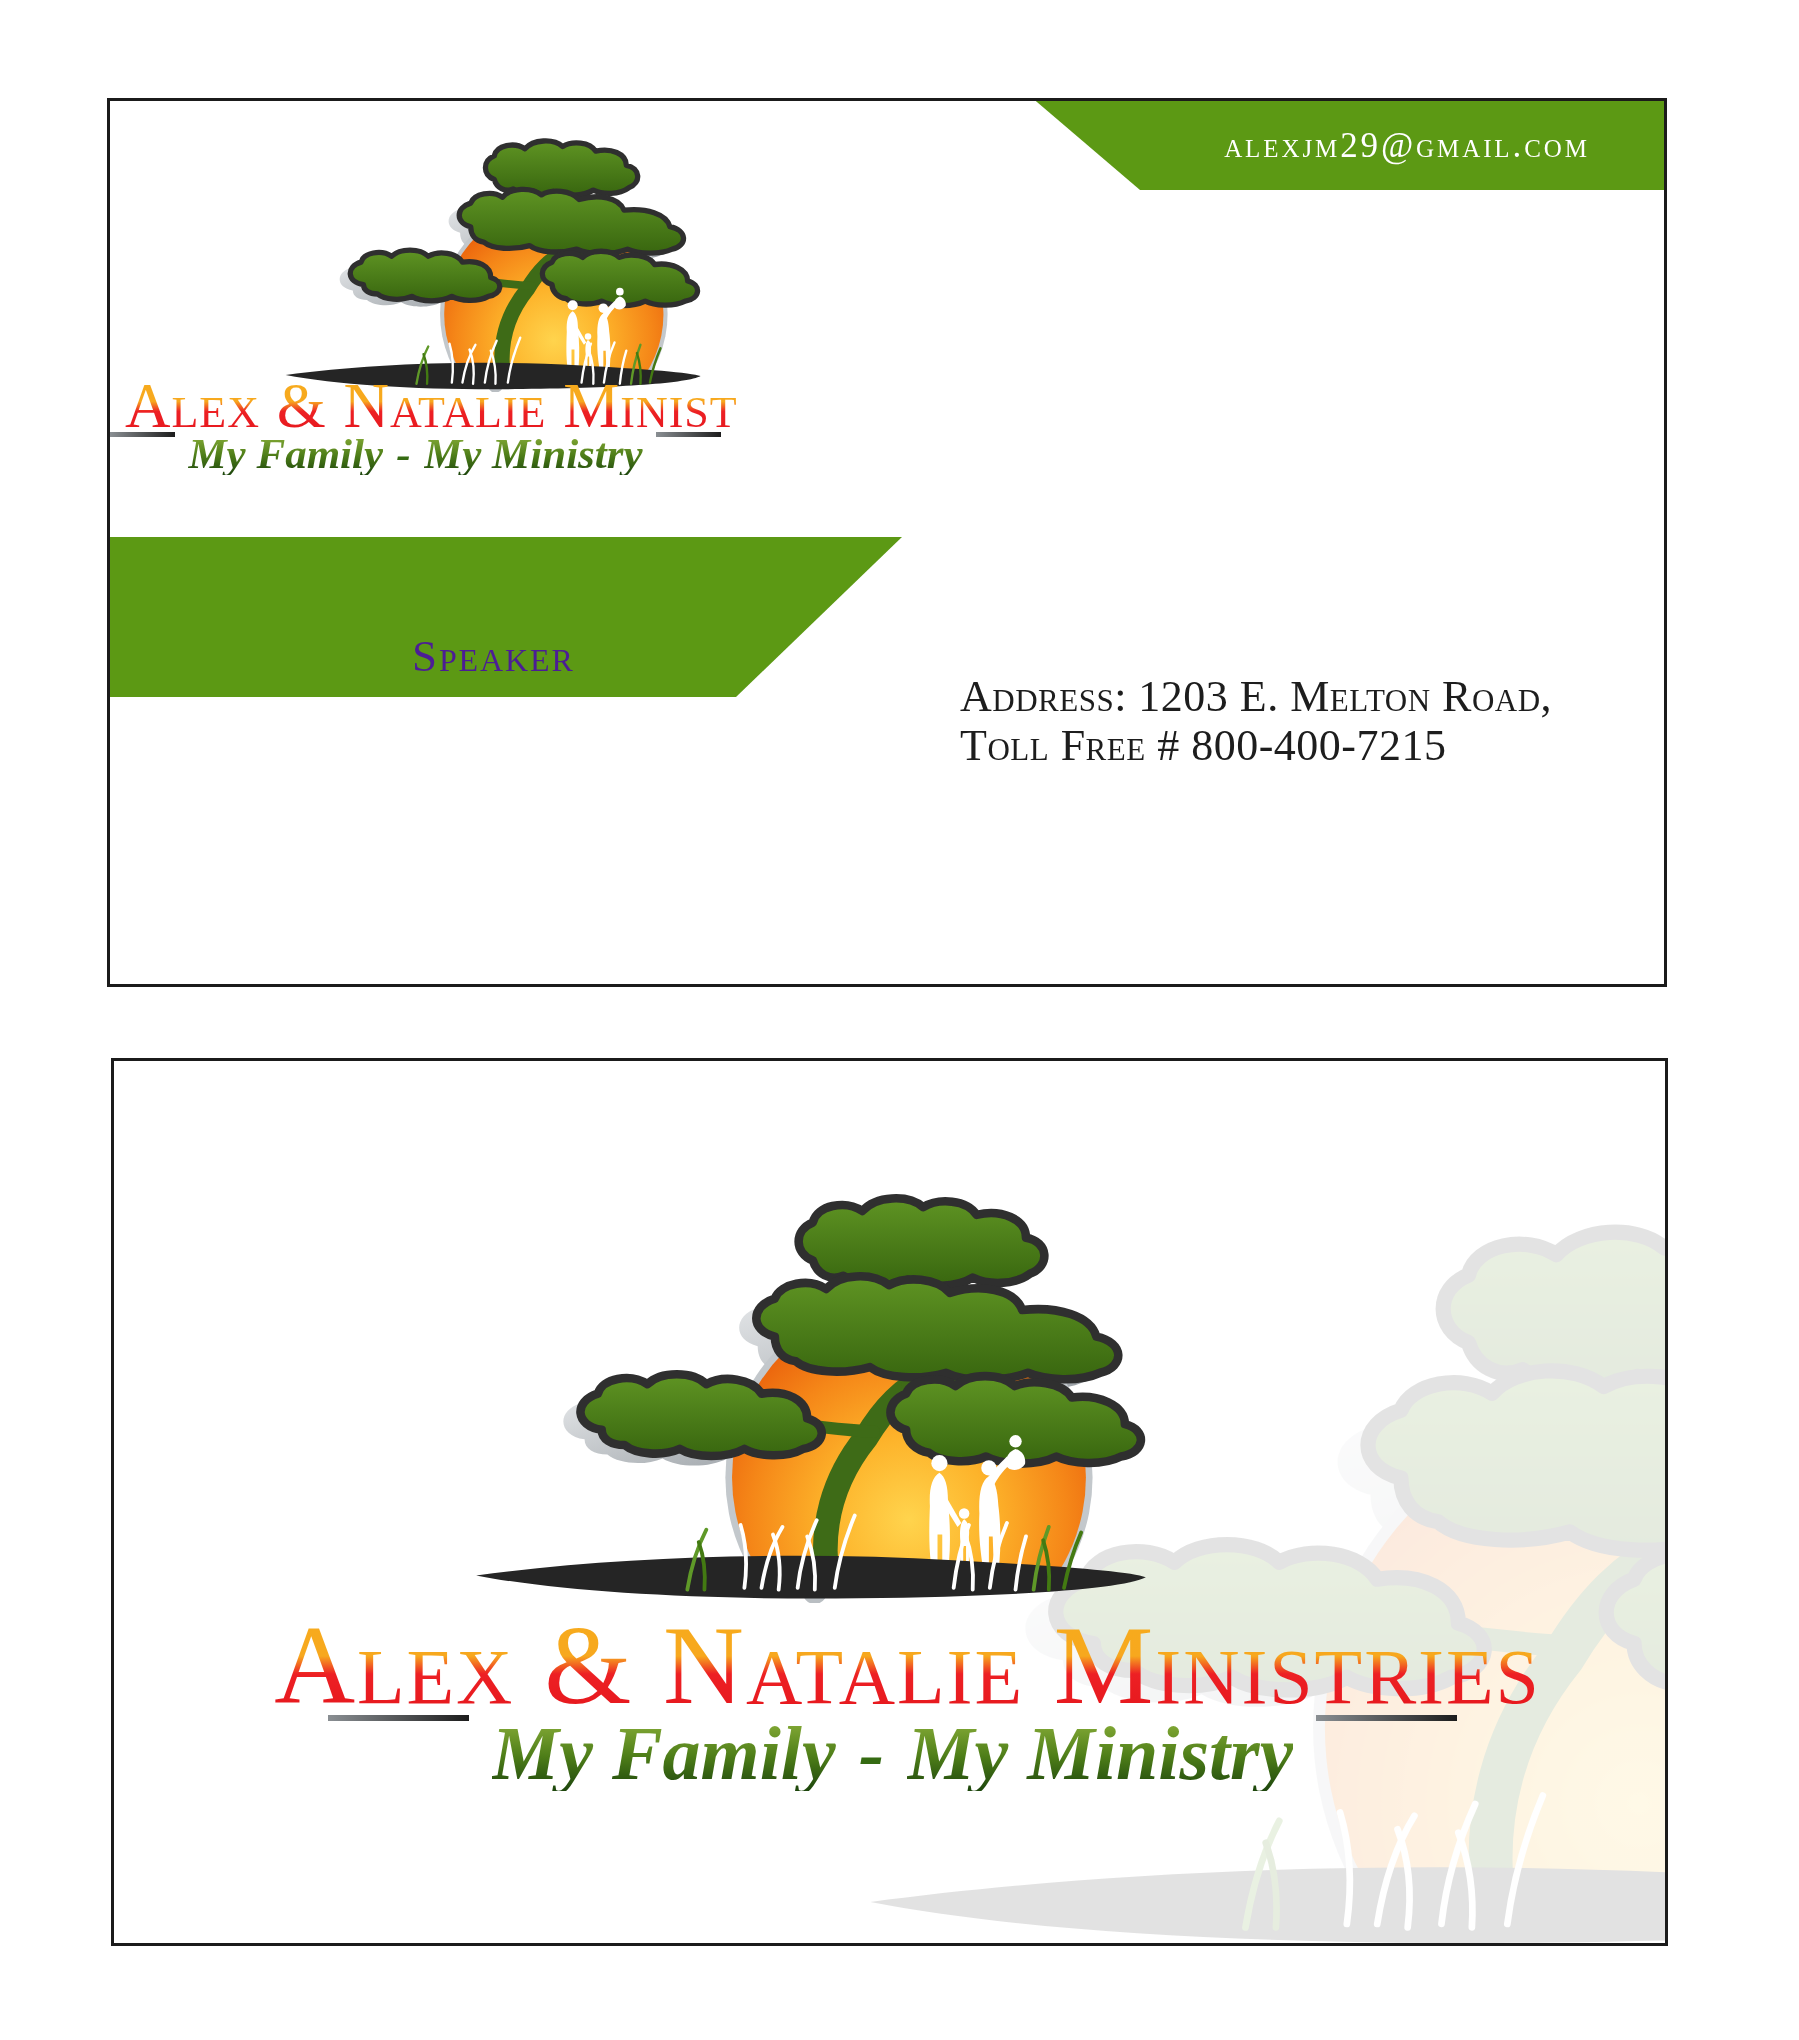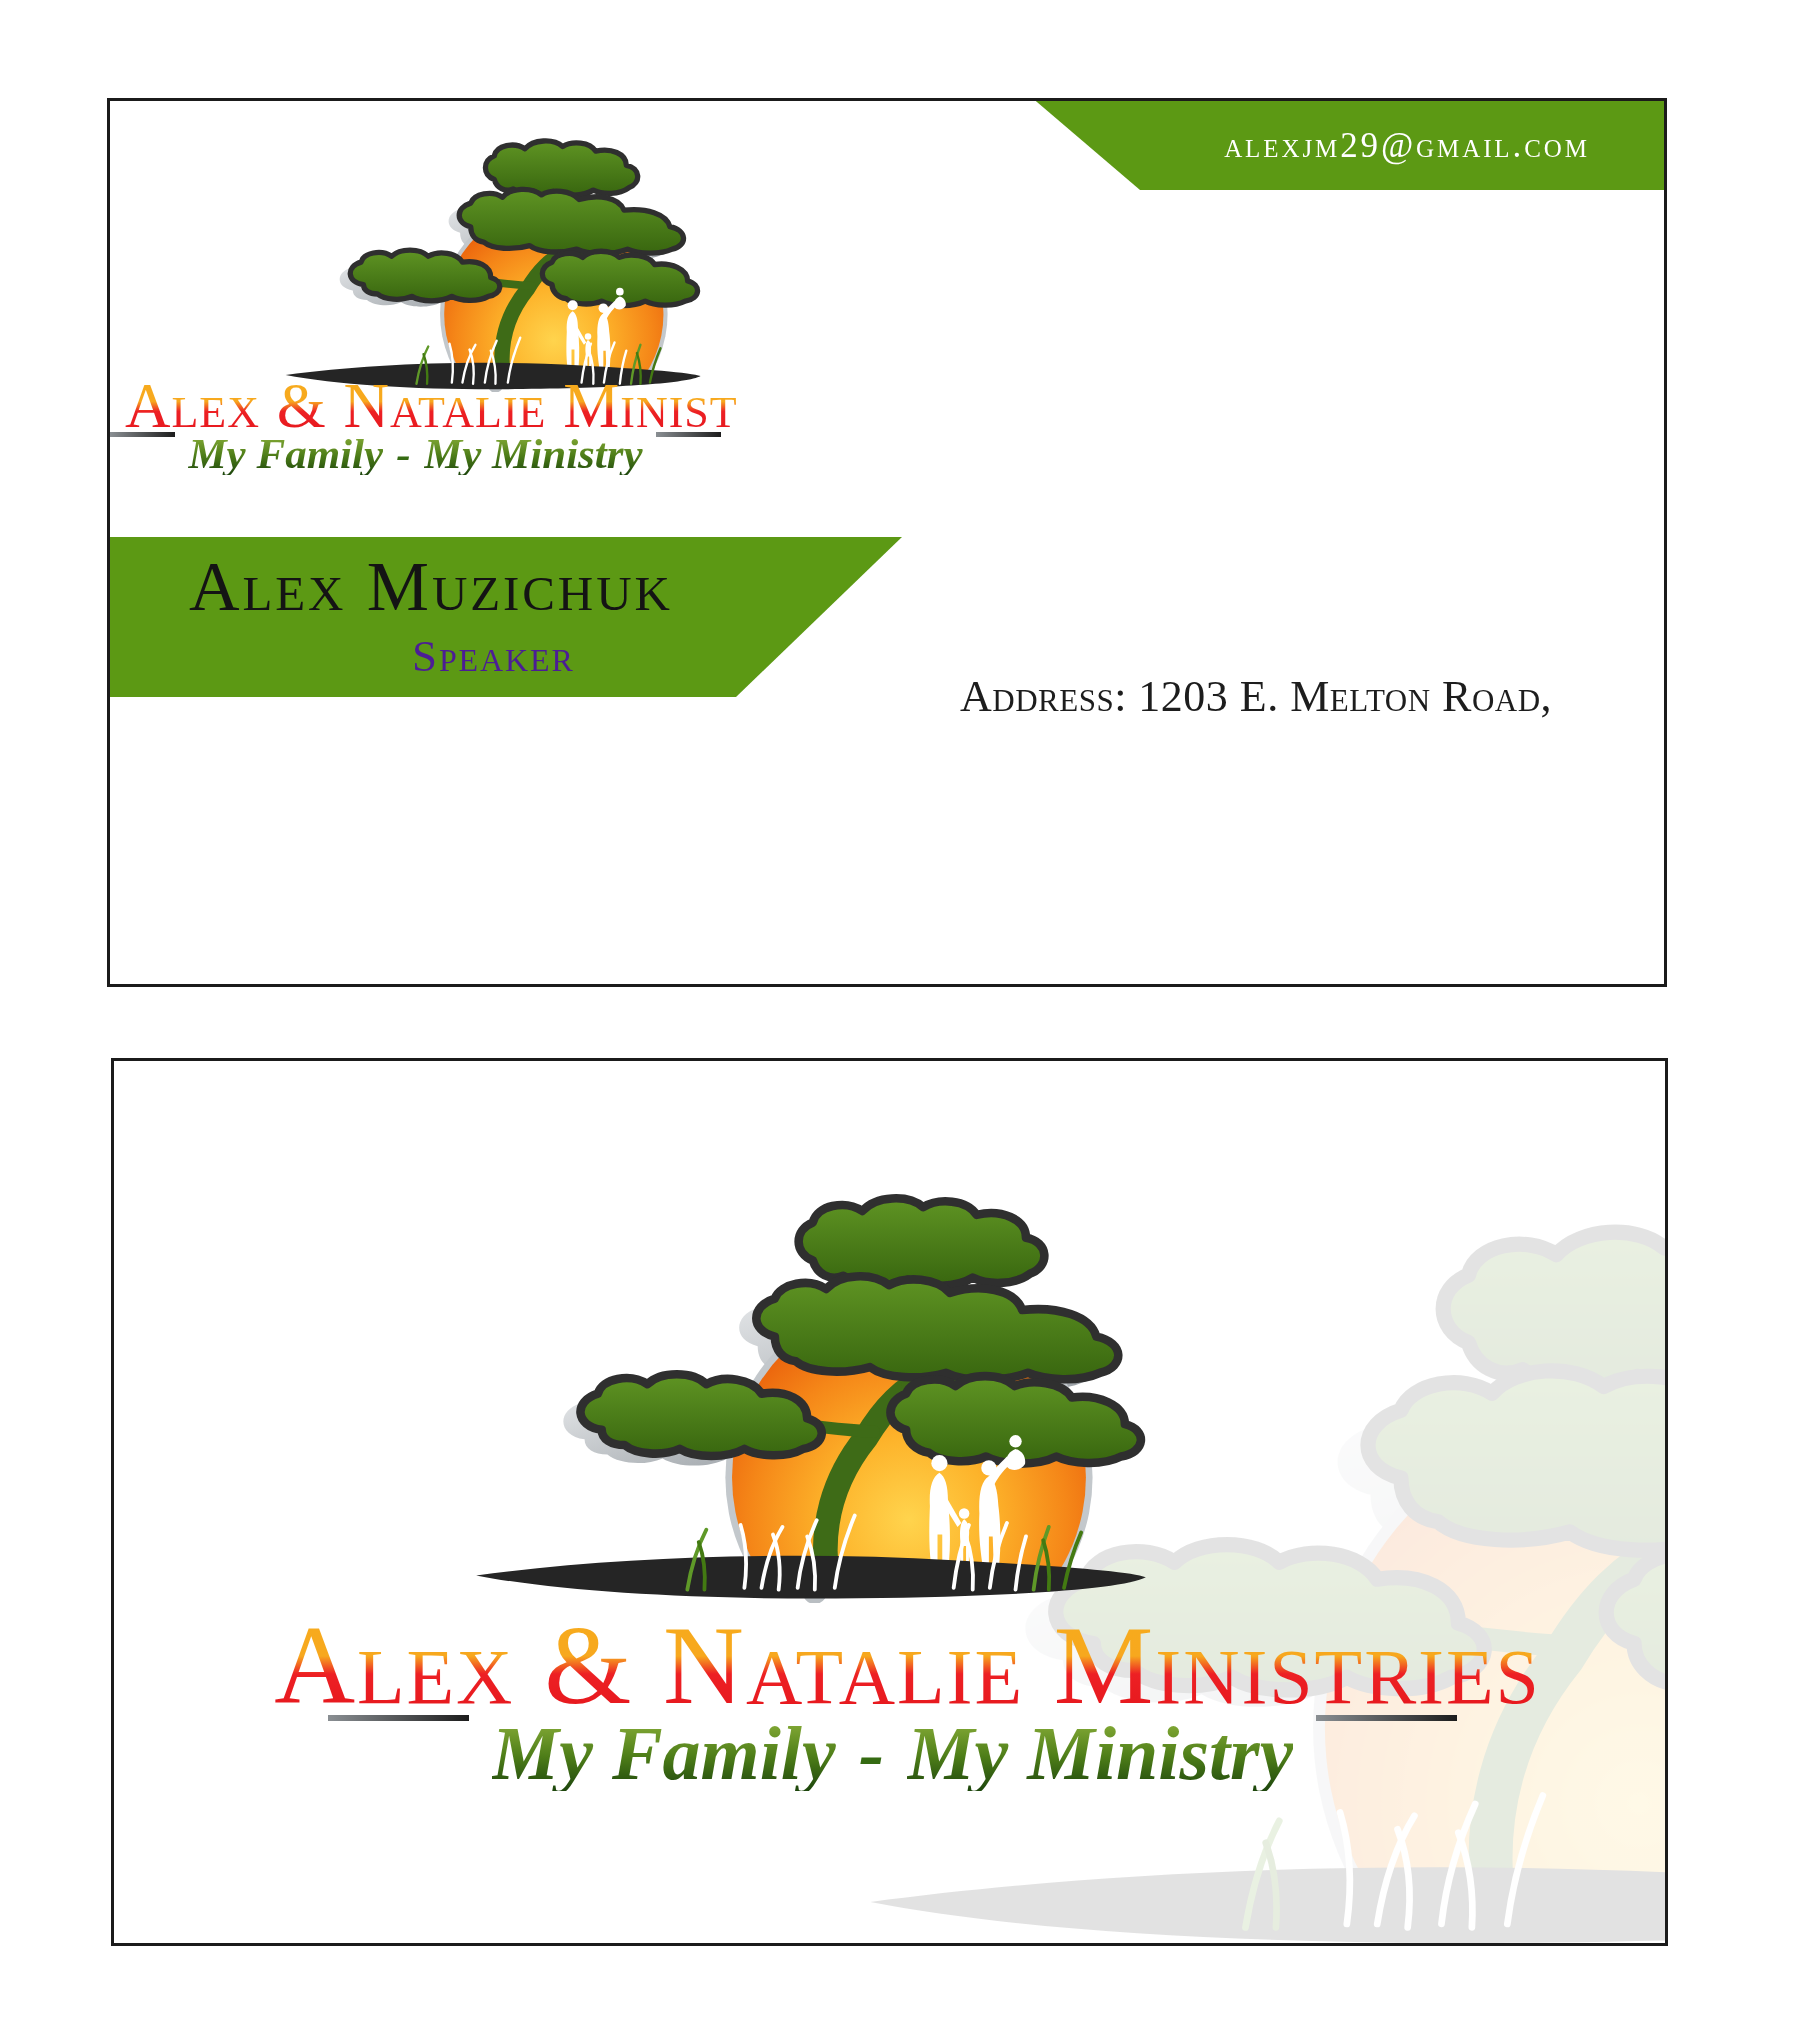--- a/index.html
+++ b/index.html
@@ -172,25 +172,25 @@
 
     <div class="tagline tagline-front">
       <span class="tag-dash"></span>
       <span class="tag-word">My Family</span>
       <span class="tag-sep">-</span>
       <span class="tag-word">My Ministry</span>
       <span class="tag-dash"></span>
     </div>
 
     <div class="name-banner"></div>
-    <div class="person-name">Alex Muzichuk</div>
     <div class="person-role">Speaker</div>
 
     <div class="contact">
       <div>Address: 1203 E. Melton Road,</div>
+      <div>Toll Free # 800-400-7215</div>
     </div>
   </div>
 
   <div class="card card-back">
 
     <div class="logo-watermark">
       <svg class="logo-svg" viewBox="0 0 760 432" preserveAspectRatio="none">
           <use href="#logo-art"></use>
         </svg>
     </div>

